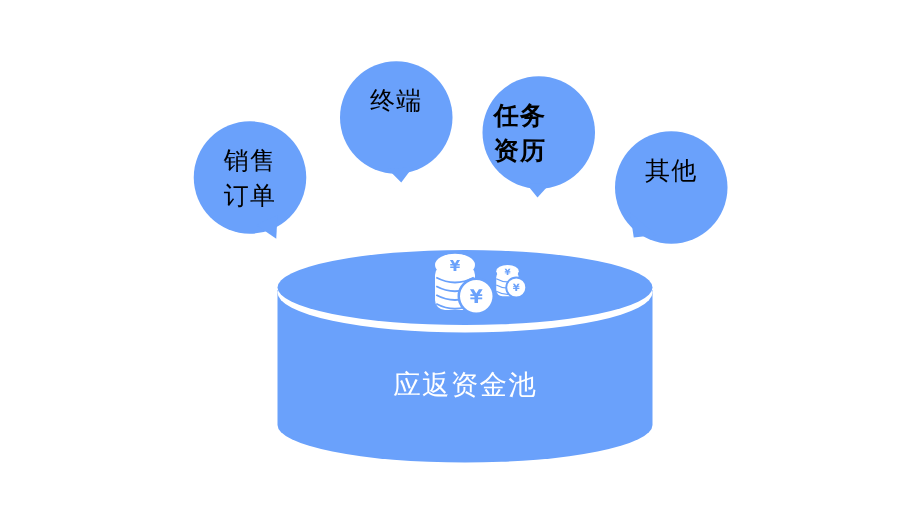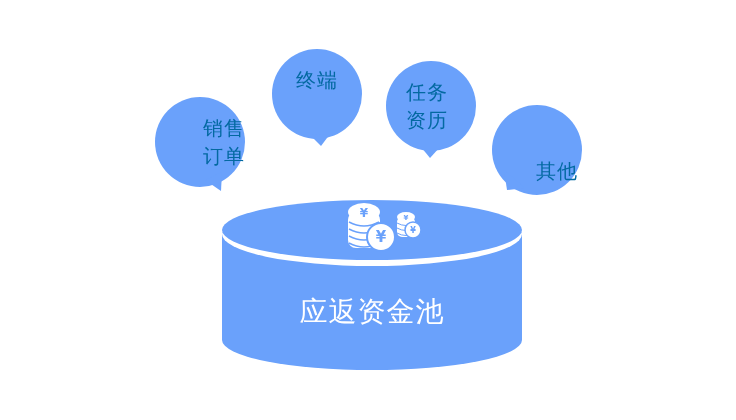--- a/index.html
+++ b/index.html
@@ -1,22 +1,22 @@
 <!DOCTYPE html>
 <html><head>
   <meta charset="utf-8">
   <style>
     html, body { margin: 0; padding: 0; background: #ffffff; }
     body { width: 736px; height: 420px; position: relative; overflow: hidden;
       font-family: "DejaVu Sans", "Liberation Sans", sans-serif; }
     .canvas { position: absolute; left: 0; top: 0; width: 736px; height: 420px; }
-    .bubble-label { position: absolute; width: 90px; text-align: center; color: #0369a1;
+    .bubble-label { position: absolute; width: 90px; text-align: center; color: #000000;
       font-size: 20px; line-height: 28px; letter-spacing: 1px; }
     .pool-label { position: absolute; left: 222px; width: 300px; top: 293px; text-align: center;
-      color: #ffffff; font-size: 28px; letter-spacing: 1px; }
+      color: #ffffff; font-size: 22px; letter-spacing: 1px; }
   </style>
 </head>
 <body>
 
 <svg class="canvas" width="736" height="420" viewBox="0 0 736 420">
 
   <g>
     <circle cx="200" cy="142" r="45" fill="#6aa1fb"></circle>
     <path d="M205 180 L221 191 L222 172 Z" fill="#6aa1fb"></path>
   </g>
@@ -67,28 +67,28 @@
       <path d="M397 223 Q406 228 415 223"></path>
       <path d="M397 228 Q406 233 415 228"></path>
       <path d="M397 233 Q406 238 415 233"></path>
     </g>
     <text x="406" y="220" font-size="7" font-weight="bold" fill="#6aa1fb" text-anchor="middle" font-family="DejaVu Sans, sans-serif">¥</text>
     <circle cx="413" cy="230" r="8" fill="#ffffff" stroke="#6aa1fb" stroke-width="1.5"></circle>
     <text x="413" y="233" font-size="8" font-weight="bold" fill="#6aa1fb" text-anchor="middle" font-family="DejaVu Sans, sans-serif">¥</text>
   </g>
 </svg>
 
-<div class="bubble-label" style="left:155px; top:114px;text-align:right;">
+<div class="bubble-label" style="left:155px; top:114px;">
   <div>销售</div>
   <div>订单</div>
 </div>
 <div class="bubble-label" style="left:272px; top:66px;">
   <div>终端</div>
 </div>
-<div class="bubble-label" style="left:382px; top:78px;">
+<div class="bubble-label" style="left:371px; top:78px;font-weight:bold;">
   <div>任务</div>
   <div>资历</div>
 </div>
-<div class="bubble-label" style="left:512px; top:122px;margin-top:35px;">
+<div class="bubble-label" style="left:492px; top:122px;">
   <div>其他</div>
 </div>
 
 <div class="pool-label">应返资金池</div>
 
 </body></html>

